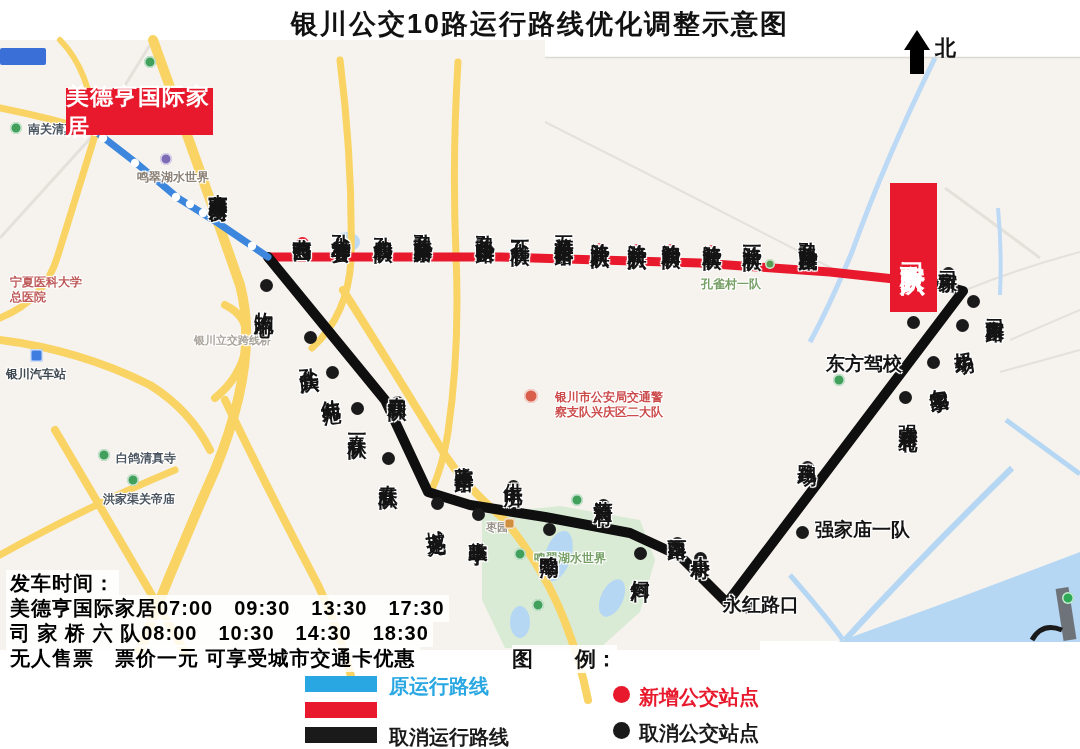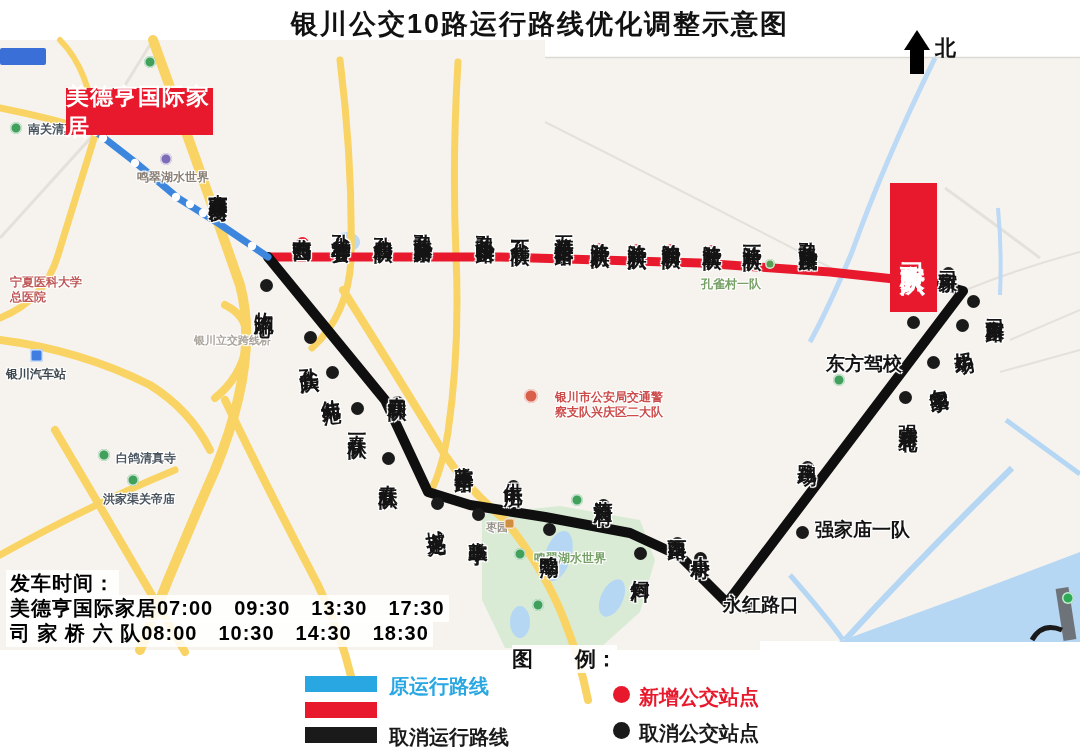--- a/index.html
+++ b/index.html
@@ -224,20 +224,21 @@
 
   <div class="north">
     <div class="north-tri"></div>
     <div class="north-stem"></div>
     <div class="north-label">北</div>
   </div>
 
   <div class="info-line" style="top:570px">发车时间：</div>
   <div class="info-line" style="top:595px">美德亨国际家居07:00　09:30　13:30　17:30</div>
   <div class="info-line" style="top:620px">司 家 桥 六 队08:00　10:30　14:30　18:30</div>
+  <div class="info-line" style="top:645px">无人售票　票价一元 可享受城市交通卡优惠</div>
 
   <div class="legend-title">图　　例：</div>
 
   <div class="legend-bar" style="top: 676px; background: rgb(41, 167, 226);"></div>
   <div class="legend-bar" style="top: 702px; background: rgb(232, 25, 44);"></div>
   <div class="legend-bar" style="top: 727px; background: rgb(26, 26, 26);"></div>
 
   <div class="legend-bar-label" style="top: 673px; color: rgb(41, 167, 226);">原运行路线</div>
   <div class="legend-bar-label" style="top: 724px; color: rgb(26, 26, 26);">取消运行路线</div>
 

